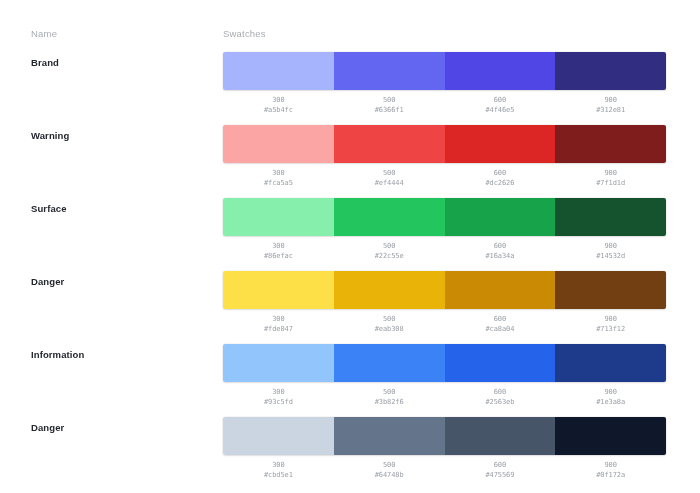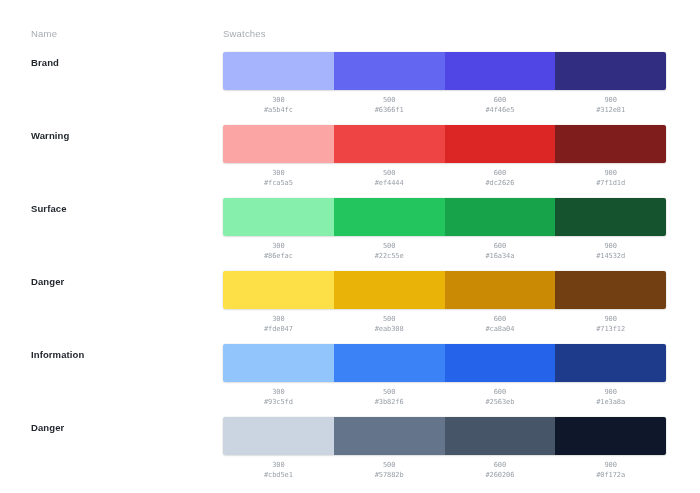--- a/index.html
+++ b/index.html
@@ -271,25 +271,25 @@
             <div class="swatch-chip" style="background-color: rgb(71, 85, 105);"></div>
             <div class="swatch-chip" style="background-color: rgb(15, 23, 42);"></div>
           </div>
           <div class="swatch-labels">
             <div class="swatch-label">
               <span class="tone">300</span>
               <span class="hex">#cbd5e1</span>
             </div>
             <div class="swatch-label">
               <span class="tone">500</span>
-              <span class="hex">#57882b</span>
-            </div>
-            <div class="swatch-label">
-              <span class="tone">600</span>
-              <span class="hex">#260206</span>
+              <span class="hex">#64748b</span>
+            </div>
+            <div class="swatch-label">
+              <span class="tone">600</span>
+              <span class="hex">#475569</span>
             </div>
             <div class="swatch-label">
               <span class="tone">900</span>
               <span class="hex">#0f172a</span>
             </div>
           </div>
         </div>
       </div>
     </div>
 

